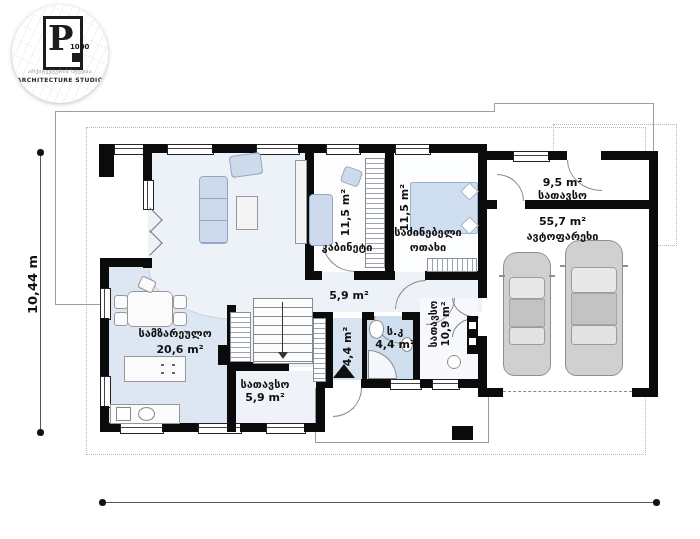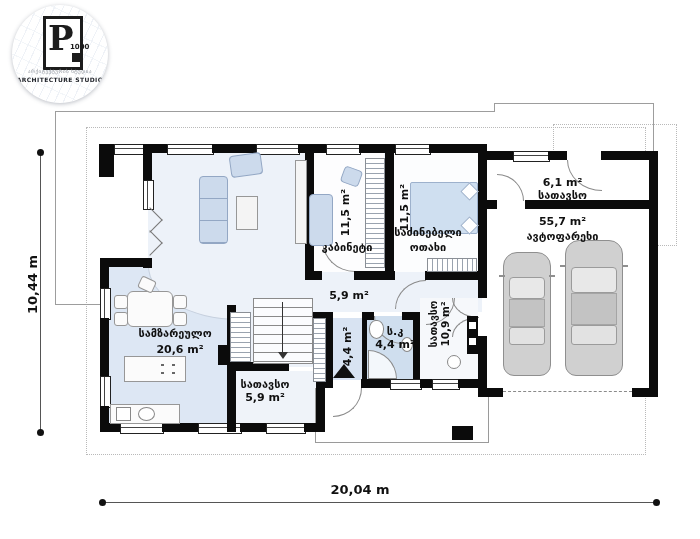--- a/index.html
+++ b/index.html
@@ -242,21 +242,21 @@
   </div>
 
 
   <div class="lbl" style="left:305px;top:241px;width:84px;">კაბინეტი</div>
   <div class="lbl rot" style="left:320px;top:206px;width:50px;">11,5 m²</div>
 
   <div class="lbl" style="left:383px;top:226px;width:90px;">საძინებელი</div>
   <div class="lbl" style="left:383px;top:241px;width:90px;">ოთახი</div>
   <div class="lbl rot" style="left:379px;top:201px;width:50px;">11,5 m²</div>
 
-  <div class="lbl" style="left:520px;top:176px;width:85px;">6,1 m²</div>
+  <div class="lbl" style="left:520px;top:176px;width:85px;">9,5 m²</div>
   <div class="lbl" style="left:520px;top:189px;width:85px;">სათავსო</div>
 
   <div class="lbl" style="left:520px;top:215px;width:85px;">55,7 m²</div>
   <div class="lbl" style="left:515px;top:230px;width:95px;">ავტოფარეხი</div>
 
   <div class="lbl" style="left:125px;top:327px;width:100px;">სამზარეულო</div>
   <div class="lbl" style="left:130px;top:343px;width:100px;">20,6 m²</div>
 
   <div class="lbl" style="left:227px;top:378px;width:76px;">სათავსო</div>
   <div class="lbl" style="left:227px;top:391px;width:76px;">5,9 m²</div>
@@ -274,15 +274,14 @@
   </div>
 
   <div class="dim-line" style="left:40px;top:152px;width:1px;height:281px;"></div>
   <div class="dim-dot" style="left:37px;top:149px;"></div>
   <div class="dim-dot" style="left:37px;top:429px;"></div>
   <div class="dim-lbl rot" style="left:0px;top:277px;width:64px;">10,44 m</div>
 
   <div class="dim-line" style="left:103px;top:502px;width:554px;height:1px;"></div>
   <div class="dim-dot" style="left:99px;top:499px;"></div>
   <div class="dim-dot" style="left:653px;top:499px;"></div>
-  <div class="dim-lbl" style="left:290px;top:482px;width:140px;">20,04 m</div>
 
 </div>
 
 </body></html>

